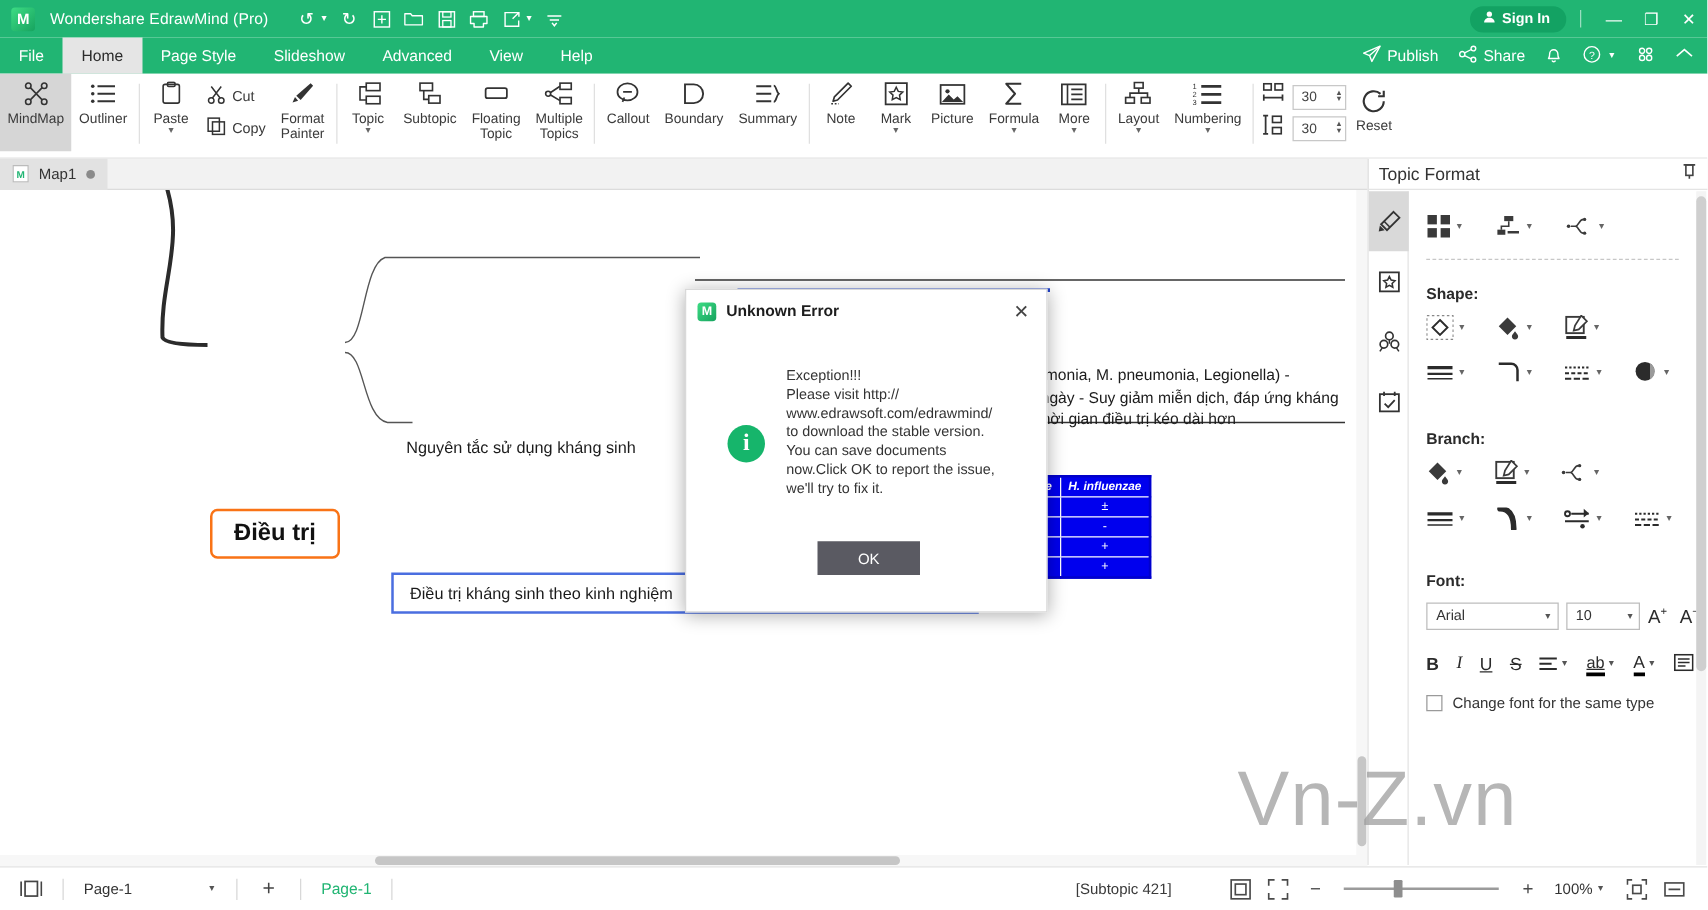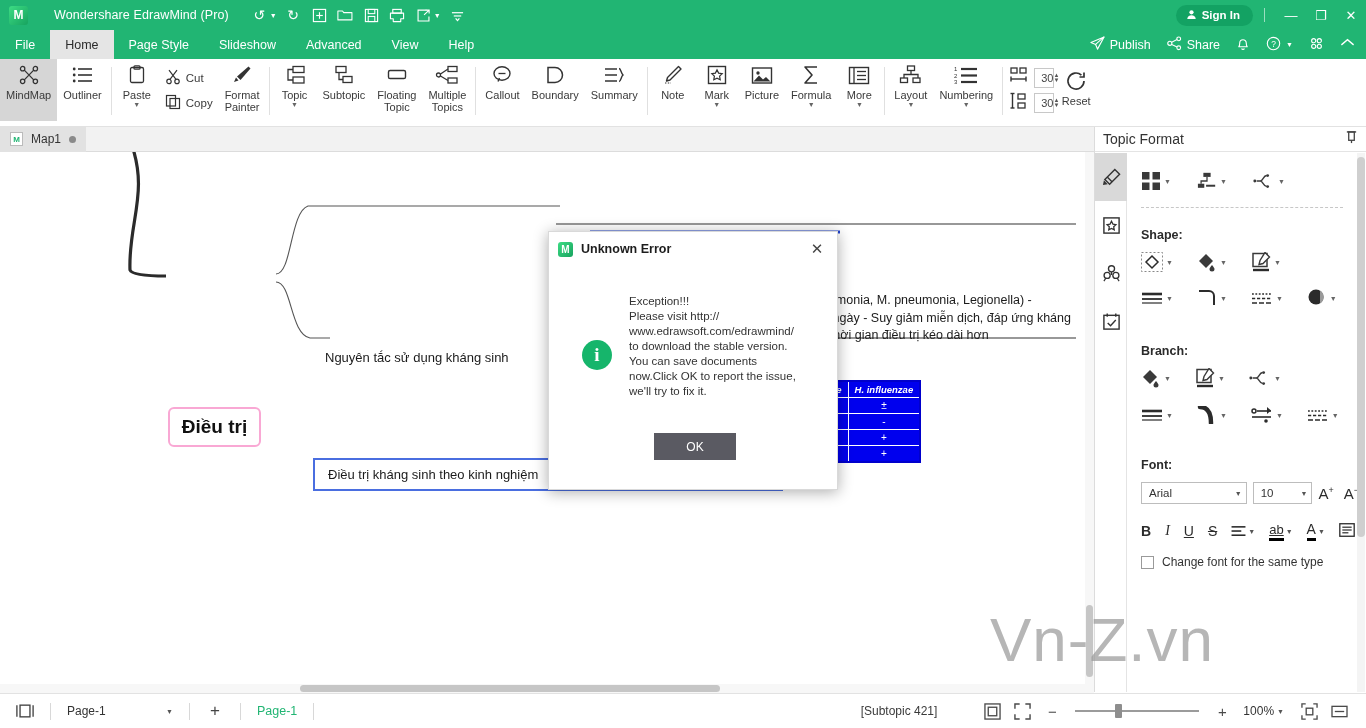--- a/index.html
+++ b/index.html
@@ -14,21 +14,21 @@
   .titlebar{
     position:absolute; left:0; top:0; width:1366px; height:30px;
     background:#21b573; display:flex; align-items:center;
   }
   .app-logo{
     width:19px;height:19px;margin-left:9px;border-radius:3px;
     background:linear-gradient(135deg,#3ddc84,#17a35f);
     display:flex;align-items:center;justify-content:center;
     color:#fff;font-size:12px;font-weight:bold;line-height:1;
   }
-  .app-title{ color:#fff; font-size:12.5px; margin-left:26px; letter-spacing:.1px;}
+  .app-title{ color:#fff; font-size:12.5px; margin-left:12px; letter-spacing:.1px;}
   .qat{ display:flex; align-items:center; margin-left:18px; gap:1px;}
   .qat .qb{
     width:25px;height:24px;display:flex;align-items:center;justify-content:center;
     color:#fff;font-size:14px;cursor:default;
   }
   .caret{font-size:7px;color:#fff;margin-left:-3px;margin-right:3px;}
 
   .tb-right{ position:absolute; right:0; top:0; height:30px; display:flex; align-items:center;}
   .signin{
     background:#13a263;color:#fff;border-radius:12px;height:21px;
@@ -65,40 +65,40 @@
   .rbtn.sel{background:#d6d6d6;}
   .rbtn .ic{height:24px;display:flex;align-items:center;justify-content:center;margin-bottom:2px;}
   .rbtn .lbl{white-space:pre-line;}
   .rbtn .dd{font-size:7px;color:#666;line-height:5px;margin-top:1px;}
   .rstack{display:flex;flex-direction:column;padding-top:6px;}
   .rsmall{
     display:flex;align-items:center;gap:5px;height:25px;padding:0 6px;font-size:11.5px;color:#3a3a3a;
   }
   .spinwrap{display:flex;align-items:center;gap:6px;height:25px;padding-left:4px;}
   .spinbox{
-    width:20px;height:20px;border:1px solid #c8c8c8;display:flex;align-items:center;
+    width:43px;height:20px;border:1px solid #c8c8c8;display:flex;align-items:center;
     justify-content:space-between;font-size:11px;color:#444;padding:0 2px 0 6px;background:#fff;
   }
   .spin-arrows{display:flex;flex-direction:column;font-size:6px;line-height:5px;color:#555;}
 
   
   .docstrip{position:absolute;left:0;top:127px;width:1366px;height:25px;background:#f2f2f2;border-bottom:1px solid #dcdcdc;display:flex;align-items:center;}
   .doctab{display:flex;align-items:center;gap:8px;height:25px;padding:0 10px;background:#e2e2e2;font-size:12px;color:#333;}
   .doctab .fico{width:13px;height:14px;background:#fff;border:1px solid #bbb;position:relative;display:flex;align-items:center;justify-content:center;font-size:8px;color:#21b573;font-weight:bold;}
   .dot{width:7px;height:7px;border-radius:50%;background:#8a8a8a;}
 
   
   .canvas{
     position:absolute;left:0;top:152px;width:1094px;height:540px;background:#fff;overflow:hidden;
   }
   .node{
     position:absolute;font-size:13px;color:#1b1b1b;white-space:nowrap;
   }
   .node-root{
-    left:168px;top:255px;width:93px;height:40px;border:2px solid #f9a8d4;border-radius:6px;
+    left:168px;top:255px;width:104px;height:40px;border:2px solid #f97316;border-radius:6px;
     display:flex;align-items:center;justify-content:center;font-size:19px;font-weight:bold;color:#111;
     background:#fff;
   }
   .node-sel{
     left:313px;top:306px;width:470px;height:33px;border:2px solid #4a6ee0;background:#fff;
     display:flex;align-items:center;padding-left:13px;font-size:13px;color:#1b1b1b;
   }
   .node-plain{ left:325px; top:198px; font-size:13px;}
   .txtblock{
     position:absolute;left:556px;top:140px;width:520px;font-size:12.5px;color:#1b1b1b;line-height:17.5px;

